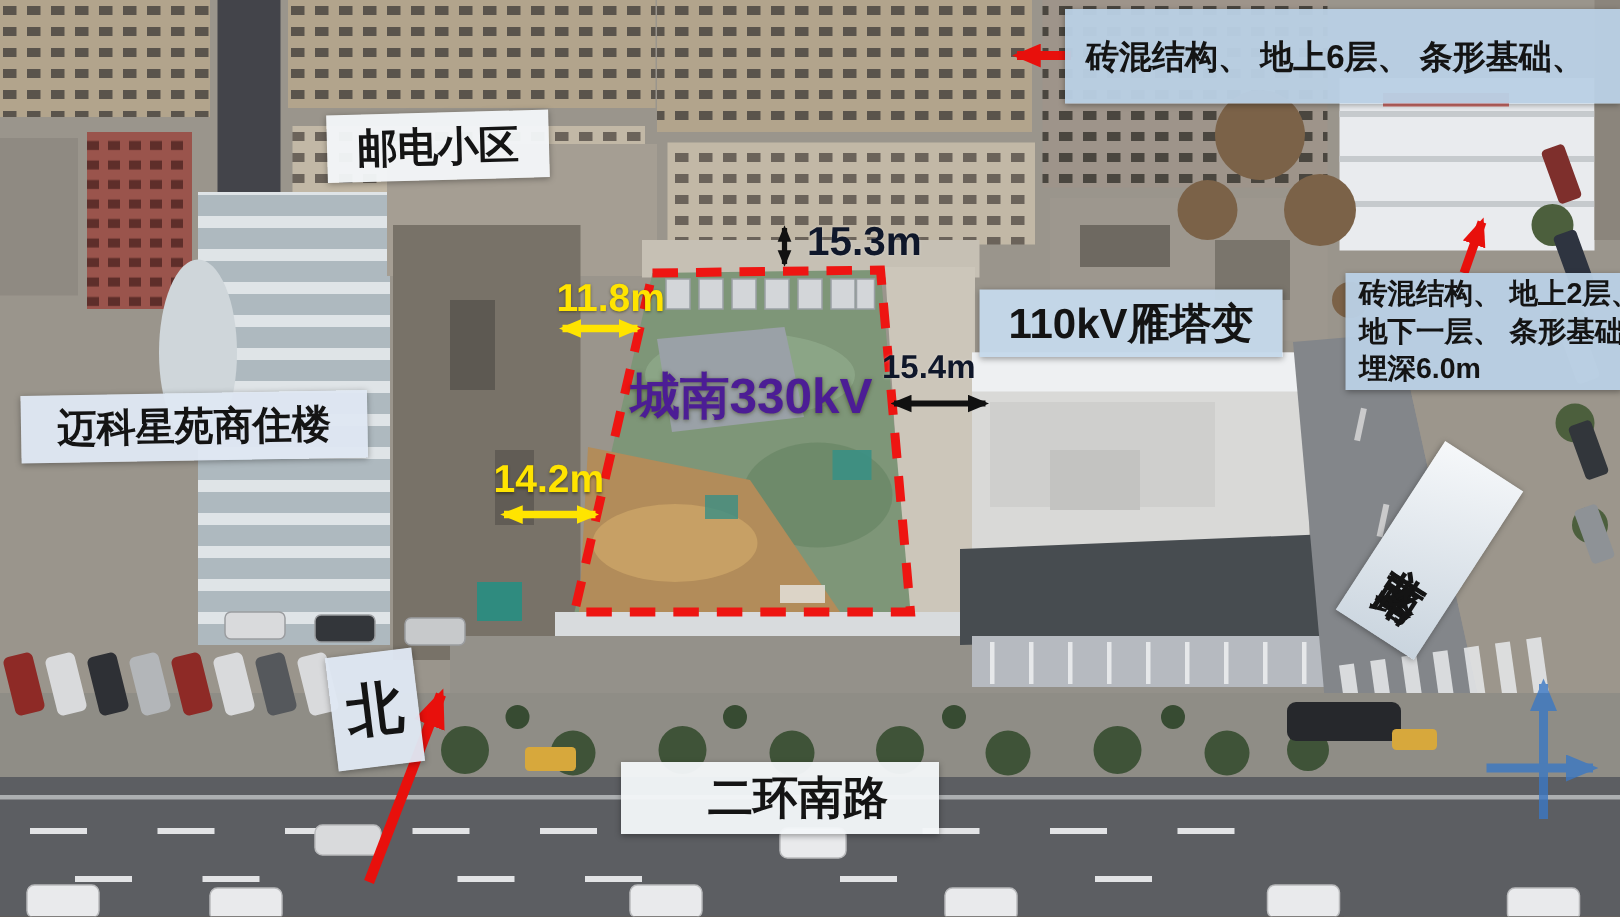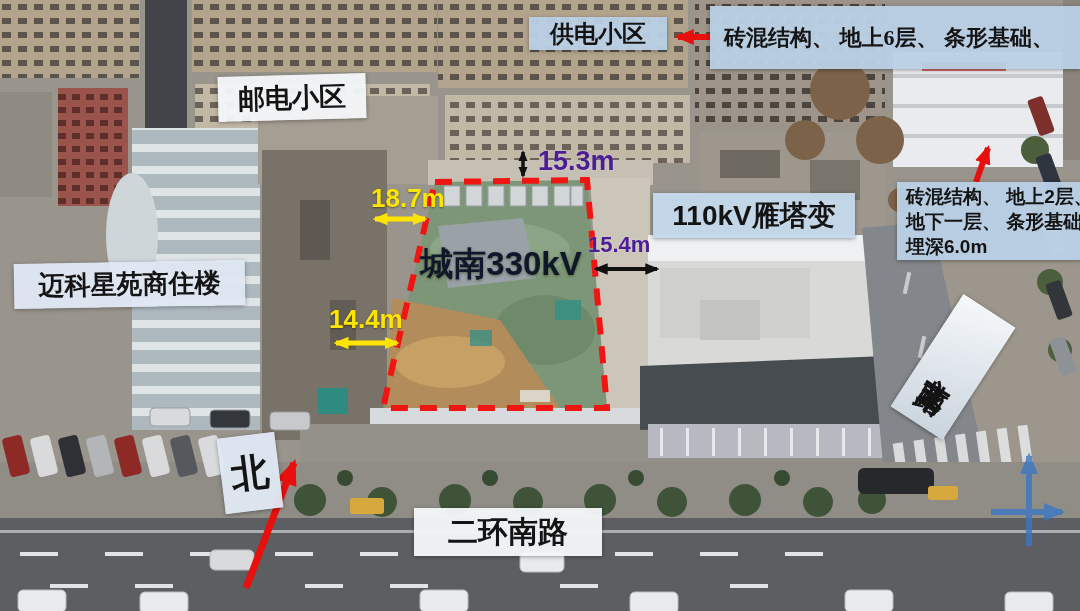--- a/index.html
+++ b/index.html
@@ -15,24 +15,24 @@
     box-shadow:0 1px 4px rgba(0,0,0,.35);
   }
   .bg-blue{background:rgba(185,207,228,.96);}
   .bg-blue2{background:rgba(197,216,234,.96);}
   .bg-white{background:rgba(243,246,248,.96);}
   .bg-light{background:rgba(223,231,242,.96);}
   .note{flex-direction:column;align-items:flex-start;justify-content:center;font-weight:700;}
   .note span{display:block;}
   .dim{position:absolute;font-weight:700;white-space:nowrap;}
   .dim-y{color:#ffe400;text-shadow:0 1px 2px rgba(40,40,0,.55);}
-  .dim-k{color:#4c1d95;text-shadow:0 0 2px rgba(255,255,255,.35);}
+  .dim-k{color:#0f172a;text-shadow:0 0 2px rgba(255,255,255,.35);}
   .site-name{
     position:absolute;left:400px;top:246px;width:202px;text-align:center;
-    font-size:33px;line-height:36px;font-weight:700;color:#0f172a;
+    font-size:33px;line-height:36px;font-weight:700;color:#4c1d95;
     text-shadow:0 1px 3px rgba(40,40,0,.55);
   }
   .vert{writing-mode:vertical-rl;letter-spacing:3px;}
 </style>
 </head>
 <body>
 
 <div class="stage">
 
   <svg class="bg" width="1080" height="611" viewBox="0 0 1080 611">
@@ -278,25 +278,22 @@
     <line x1="336" y1="343" x2="397" y2="343" stroke-width="5" marker-start="url(#m-yel)" marker-end="url(#m-yel)" stroke="#ffe400"></line>
 
     <line x1="596" y1="269" x2="657" y2="269" stroke="#111111" stroke-width="4" marker-start="url(#m-blk)" marker-end="url(#m-blk)"></line>
 
     <g opacity=".8">
       <line x1="1029" y1="546" x2="1029" y2="456" stroke-width="6" marker-end="url(#m-blu)" stroke="#3b78c4"></line>
       <line x1="991" y1="512" x2="1062" y2="512" stroke-width="6" marker-end="url(#m-blu)" stroke="#3b78c4"></line>
     </g>
   </svg>
 
-  <div class="lbl bg-blue" style="left:529px;top:17px;width:138px;height:33px;font-size:24px;">
-    <span>供电小区</span>
-  </div>
-
-  <div class="lbl bg-blue note" style="left:710px;top:6px;width:370px;height:63px;font-size:22px;line-height:30px;padding-left:14px;box-sizing:border-box;font-family:Liberation Serif, serif;">
+
+  <div class="lbl bg-blue note" style="left:710px;top:6px;width:370px;height:63px;font-size:22px;line-height:30px;padding-left:14px;box-sizing:border-box;">
     <span>砖混结构、 地上6层、 条形基础、</span>
   </div>
 
   <div class="lbl bg-white" style="left:218px;top:75px;width:148px;height:45px;font-size:27px;transform:rotate(-1.5deg);">
     <span>邮电小区</span>
   </div>
 
   <div class="lbl bg-light" style="left:14px;top:262px;width:231px;height:45px;font-size:26px;transform:rotate(-1deg);">
     <span>迈科星苑商住楼</span>
   </div>
@@ -309,29 +306,29 @@
     <span>砖混结构、 地上2层、</span>
     <span>地下一层、 条形基础、</span>
     <span>埋深6.0m</span>
   </div>
 
   <div class="site-name">
     <div>城南330kV</div>
   </div>
 
   <div class="dim dim-k" style="left:538px;top:146px;font-size:27px;">15.3m</div>
-  <div class="dim dim-y" style="left:371px;top:183px;font-size:26px;">18.7m</div>
+  <div class="dim dim-y" style="left:371px;top:183px;font-size:26px;">11.8m</div>
   <div class="dim dim-k" style="left:588px;top:232px;font-size:22px;">15.4m</div>
-  <div class="dim dim-y" style="left:329px;top:304px;font-size:26px;">14.4m</div>
+  <div class="dim dim-y" style="left:329px;top:304px;font-size:26px;">14.2m</div>
 
   <div class="lbl bg-white vert" style="left:922px;top:300px;width:62px;height:134px;font-size:29px;transform:rotate(33deg);background:linear-gradient(160deg,#f6f8fa,#c9d4de);">
     <span>文艺南路</span>
   </div>
 
   <div class="lbl bg-light" style="left:221px;top:435px;width:58px;height:76px;font-size:38px;transform:rotate(-7deg);">
     <span>北</span>
   </div>
 
-  <div class="lbl bg-white" style="left:414px;top:508px;width:188px;height:48px;font-size:30px;">
+  <div class="lbl bg-white" style="left:414px;top:508px;width:188px;height:48px;font-size:30px;padding-left:24px;">
     <span>二环南路</span>
   </div>
 
 </div>
 
 </body></html>

